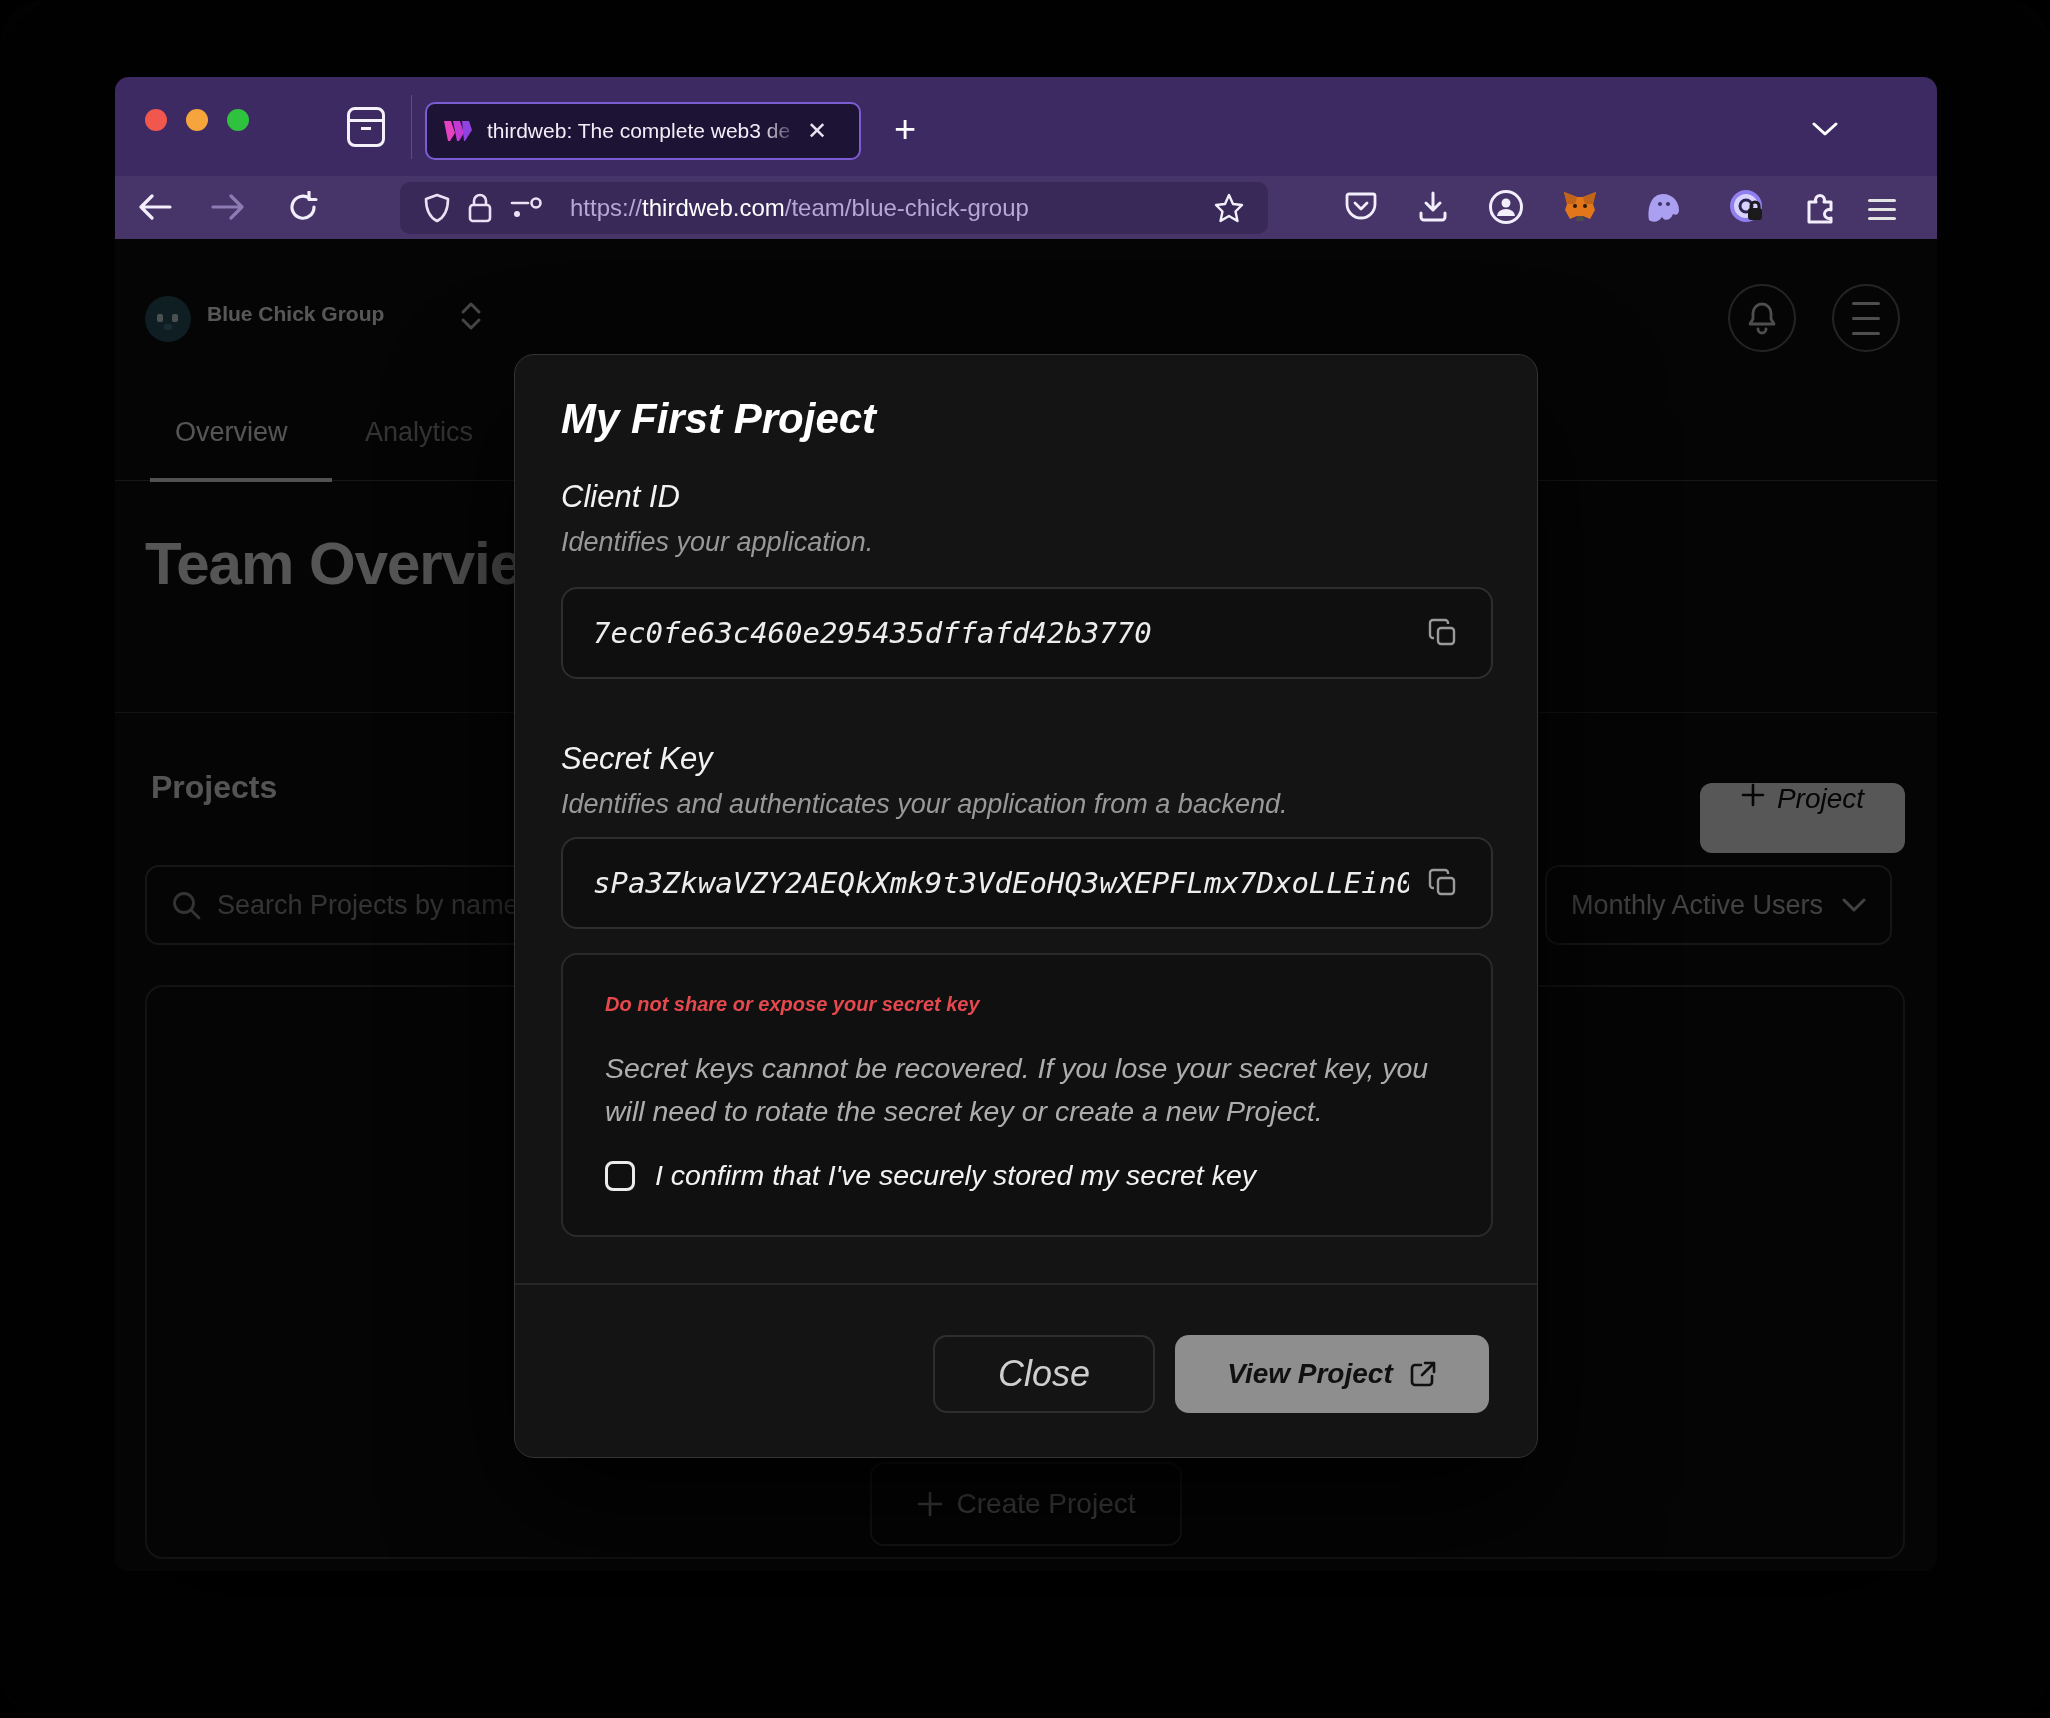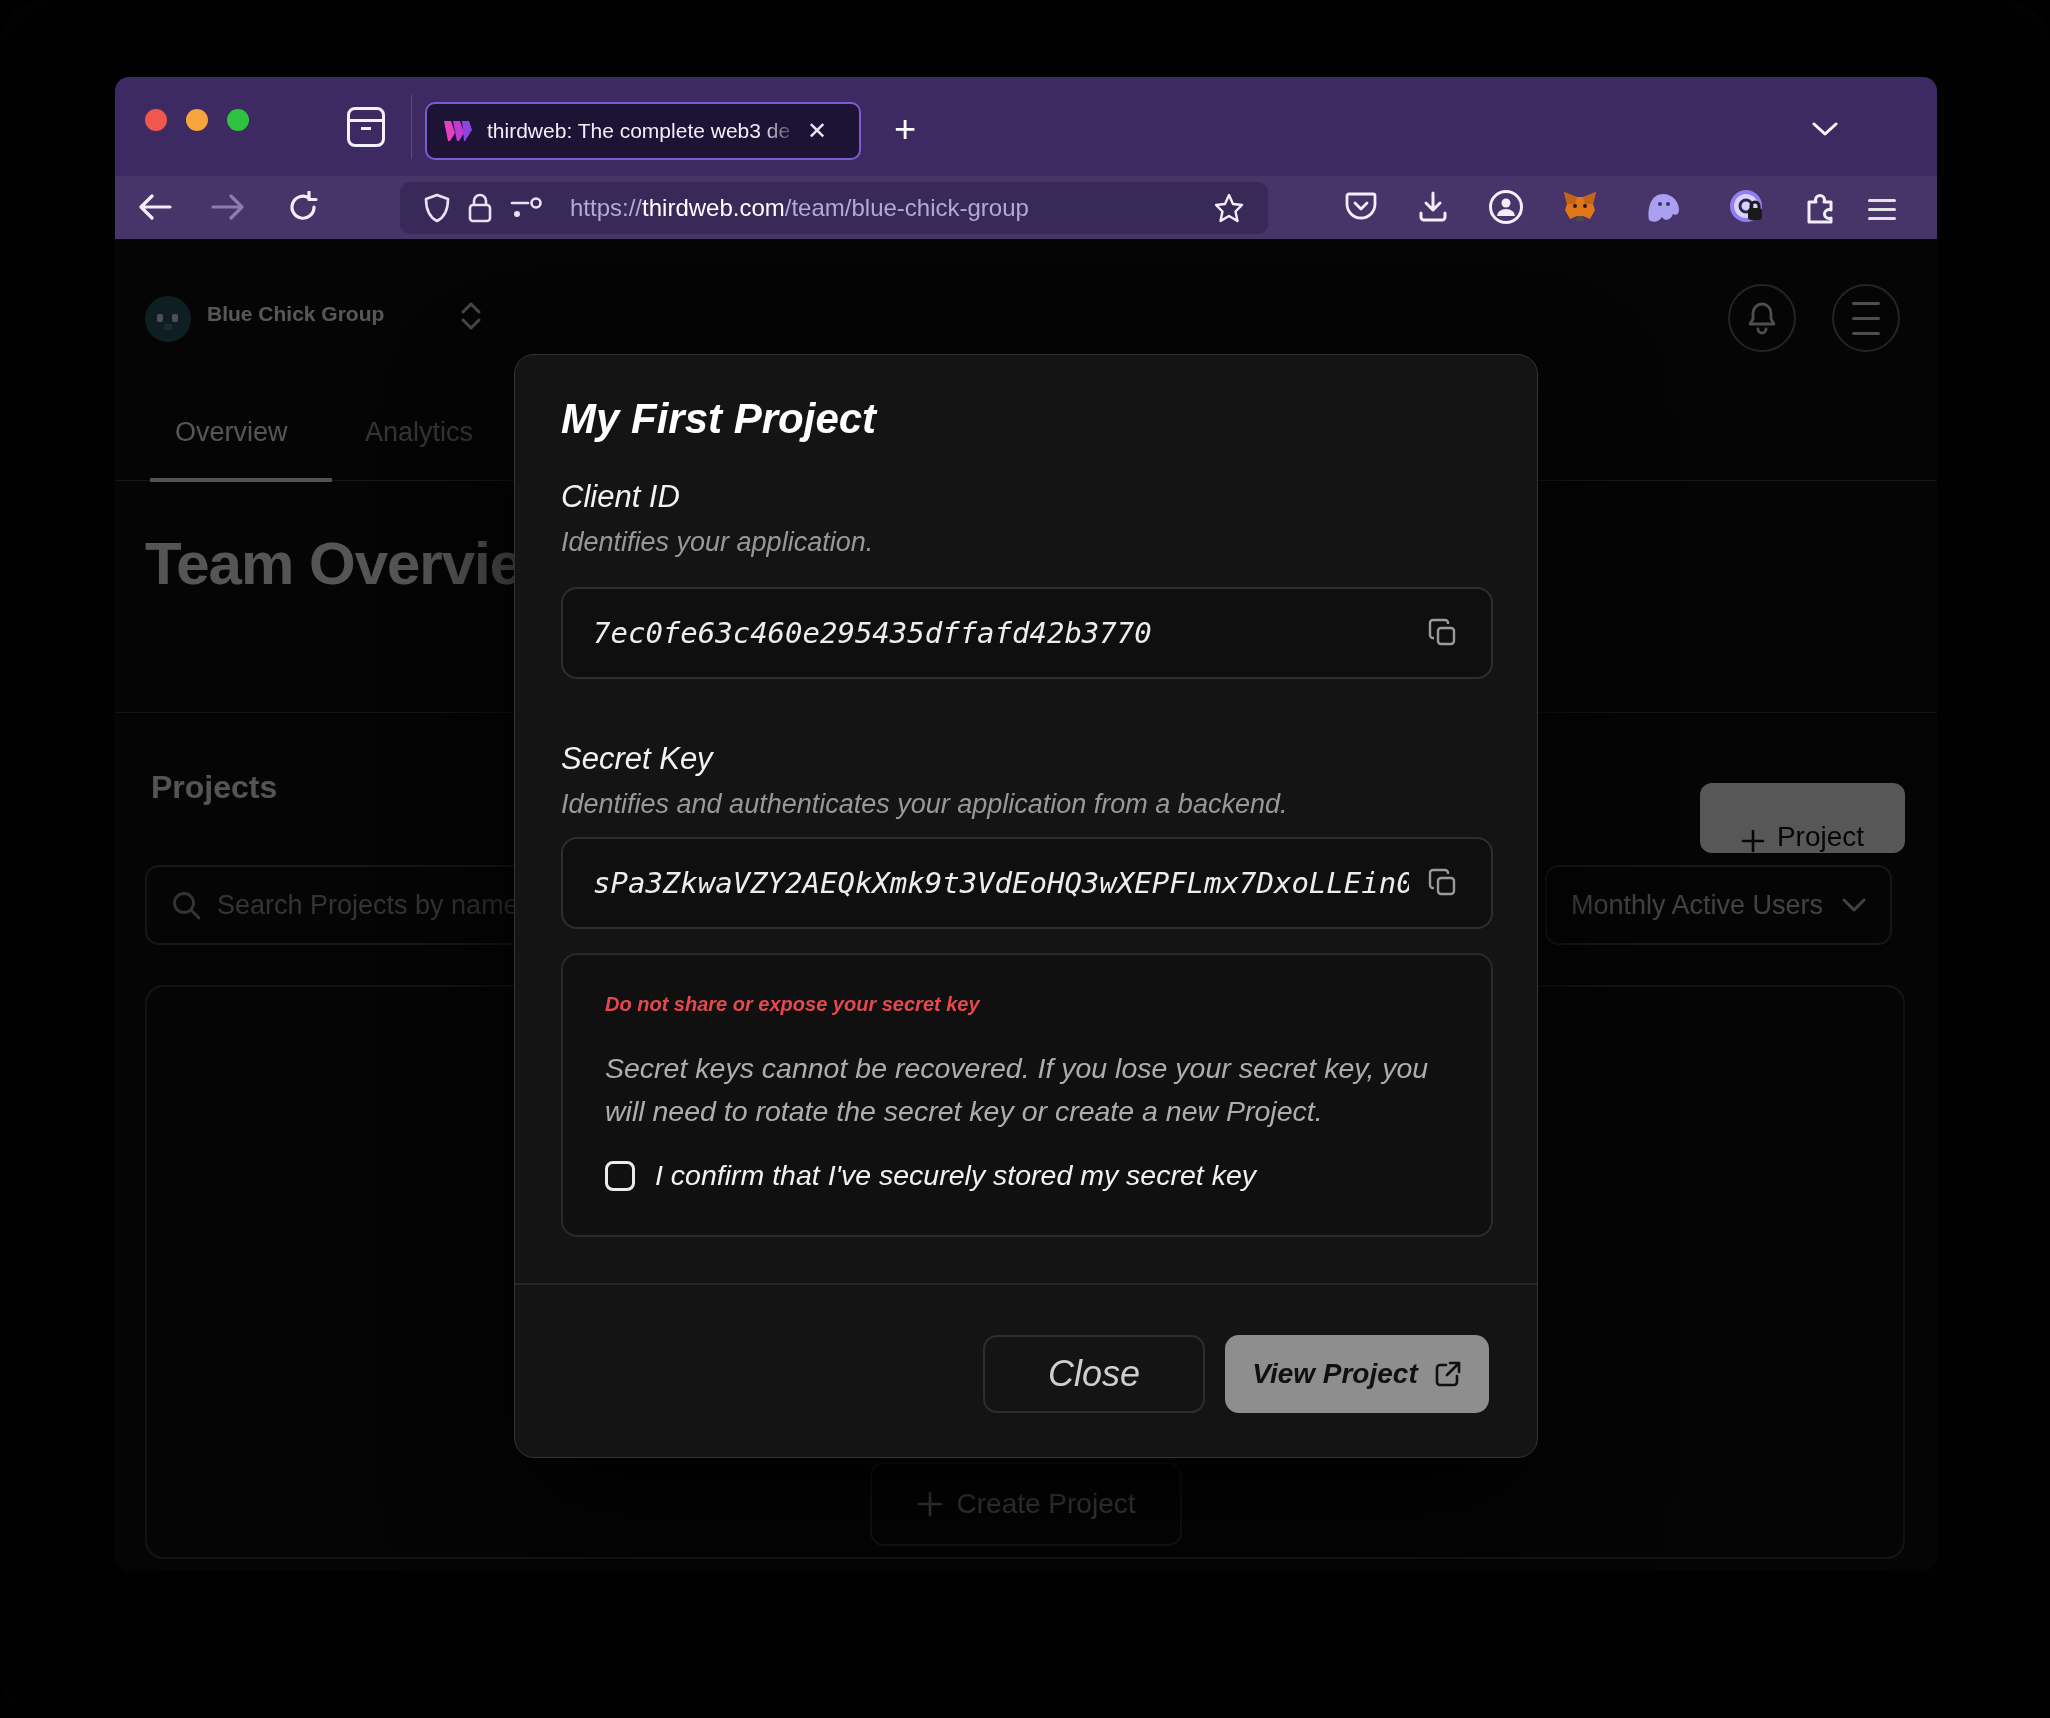--- a/index.html
+++ b/index.html
@@ -50,21 +50,21 @@
 
   .navrow { position:absolute; left:0; top:150px; width:100%; height:92px; border-bottom:1px solid #454545; }
   .navtab { position:absolute; top:28px; font-size:27px; color:#9a9a9a; }
   .navtab.active { color:#fafafa; }
   .nav-underline { position:absolute; left:35px; bottom:-2px; width:182px; height:4px; background:#f0f0f0; }
 
   .pagetitle { position:absolute; left:30px; top:290px; font-size:60px; font-weight:700; letter-spacing:-1px; color:#fafafa; }
   .hdivider { position:absolute; left:0; top:473px; width:100%; height:1px; background:#3c3c3c; }
   .projectsh { position:absolute; left:36px; top:530px; font-size:32px; font-weight:700; color:#f5f5f5; }
   .addproject { position:absolute; left:1585px; top:544px; width:205px; height:70px; border-radius:12px; background:#ffffff;
-                color:#111; font-size:28px; display:flex; align-items:flex-end; justify-content:center; gap:12px; }
+                color:#111; font-size:28px; display:flex; align-items:flex-start; justify-content:center; gap:12px;font-style:italic; }
   .searchbox { position:absolute; left:30px; top:626px; width:620px; height:80px; border:2px solid #414141; border-radius:14px;
                display:flex; align-items:center; padding:0 24px; gap:16px; }
   .searchph { color:#9a9a9a; font-size:27px; white-space:nowrap; }
   .sortsel { position:absolute; left:1430px; top:626px; width:347px; height:80px; border:2px solid #414141; border-radius:14px;
              display:flex; align-items:center; padding:0 24px; justify-content:space-between; }
   .sortlabel { color:#c0c0c0; font-size:27px; white-space:nowrap; }
   .panel { position:absolute; left:30px; top:746px; width:1760px; height:574px; border:2px solid #3a3a3a; border-radius:18px; }
   .createbtn { position:absolute; left:50%; transform:translateX(-50%); top:1223px; width:312px; height:84px;
                border:2px solid #414141; border-radius:14px; color:#e3e3e3; font-size:28px;
                display:flex; align-items:center; justify-content:center; gap:14px; }
@@ -82,21 +82,21 @@
   .warning { position:absolute; left:46px; top:598px; width:932px; height:284px; background:#101010; border:2px solid #2a2a2a; border-radius:16px; }
   .w-title { position:absolute; left:42px; top:38px; font-size:20px; font-weight:600; color:#e5484d; }
   .w-body { position:absolute; left:42px; top:92px; width:830px; font-size:28.5px; line-height:1.52; color:#adadad; }
   .w-check { position:absolute; left:42px; top:204px; display:flex; align-items:center; gap:20px; }
   .checkbox { width:30px; height:30px; border:3px solid #ececec; border-radius:8px; background:transparent; }
   .w-checklabel { font-size:28.5px; color:#f2f2f2; }
   .m-footer { position:absolute; left:0; top:928px; width:100%; height:176px; border-top:2px solid #262626; }
   .m-actions { position:absolute; right:48px; top:50px; display:flex; gap:20px; }
   .btn-close { width:222px; height:78px; border:2px solid #2e2e2e; border-radius:14px; background:transparent; color:#cfcfcf;
                font-size:36px; display:flex; align-items:center; justify-content:center; }
-  .btn-view { width:264px; height:78px; border-radius:14px; background:#8e8e8e; color:#101010; font-size:28px; font-weight:600;
+  .btn-view { width:314px; height:78px; border-radius:14px; background:#8e8e8e; color:#101010; font-size:28px; font-weight:600;
               display:flex; align-items:center; justify-content:center; gap:16px; }
   svg { display:block; }
 </style>
 </head>
 <body>
 
 <div class="screen">
  <div class="window">
 
   <div class="tabbar">

